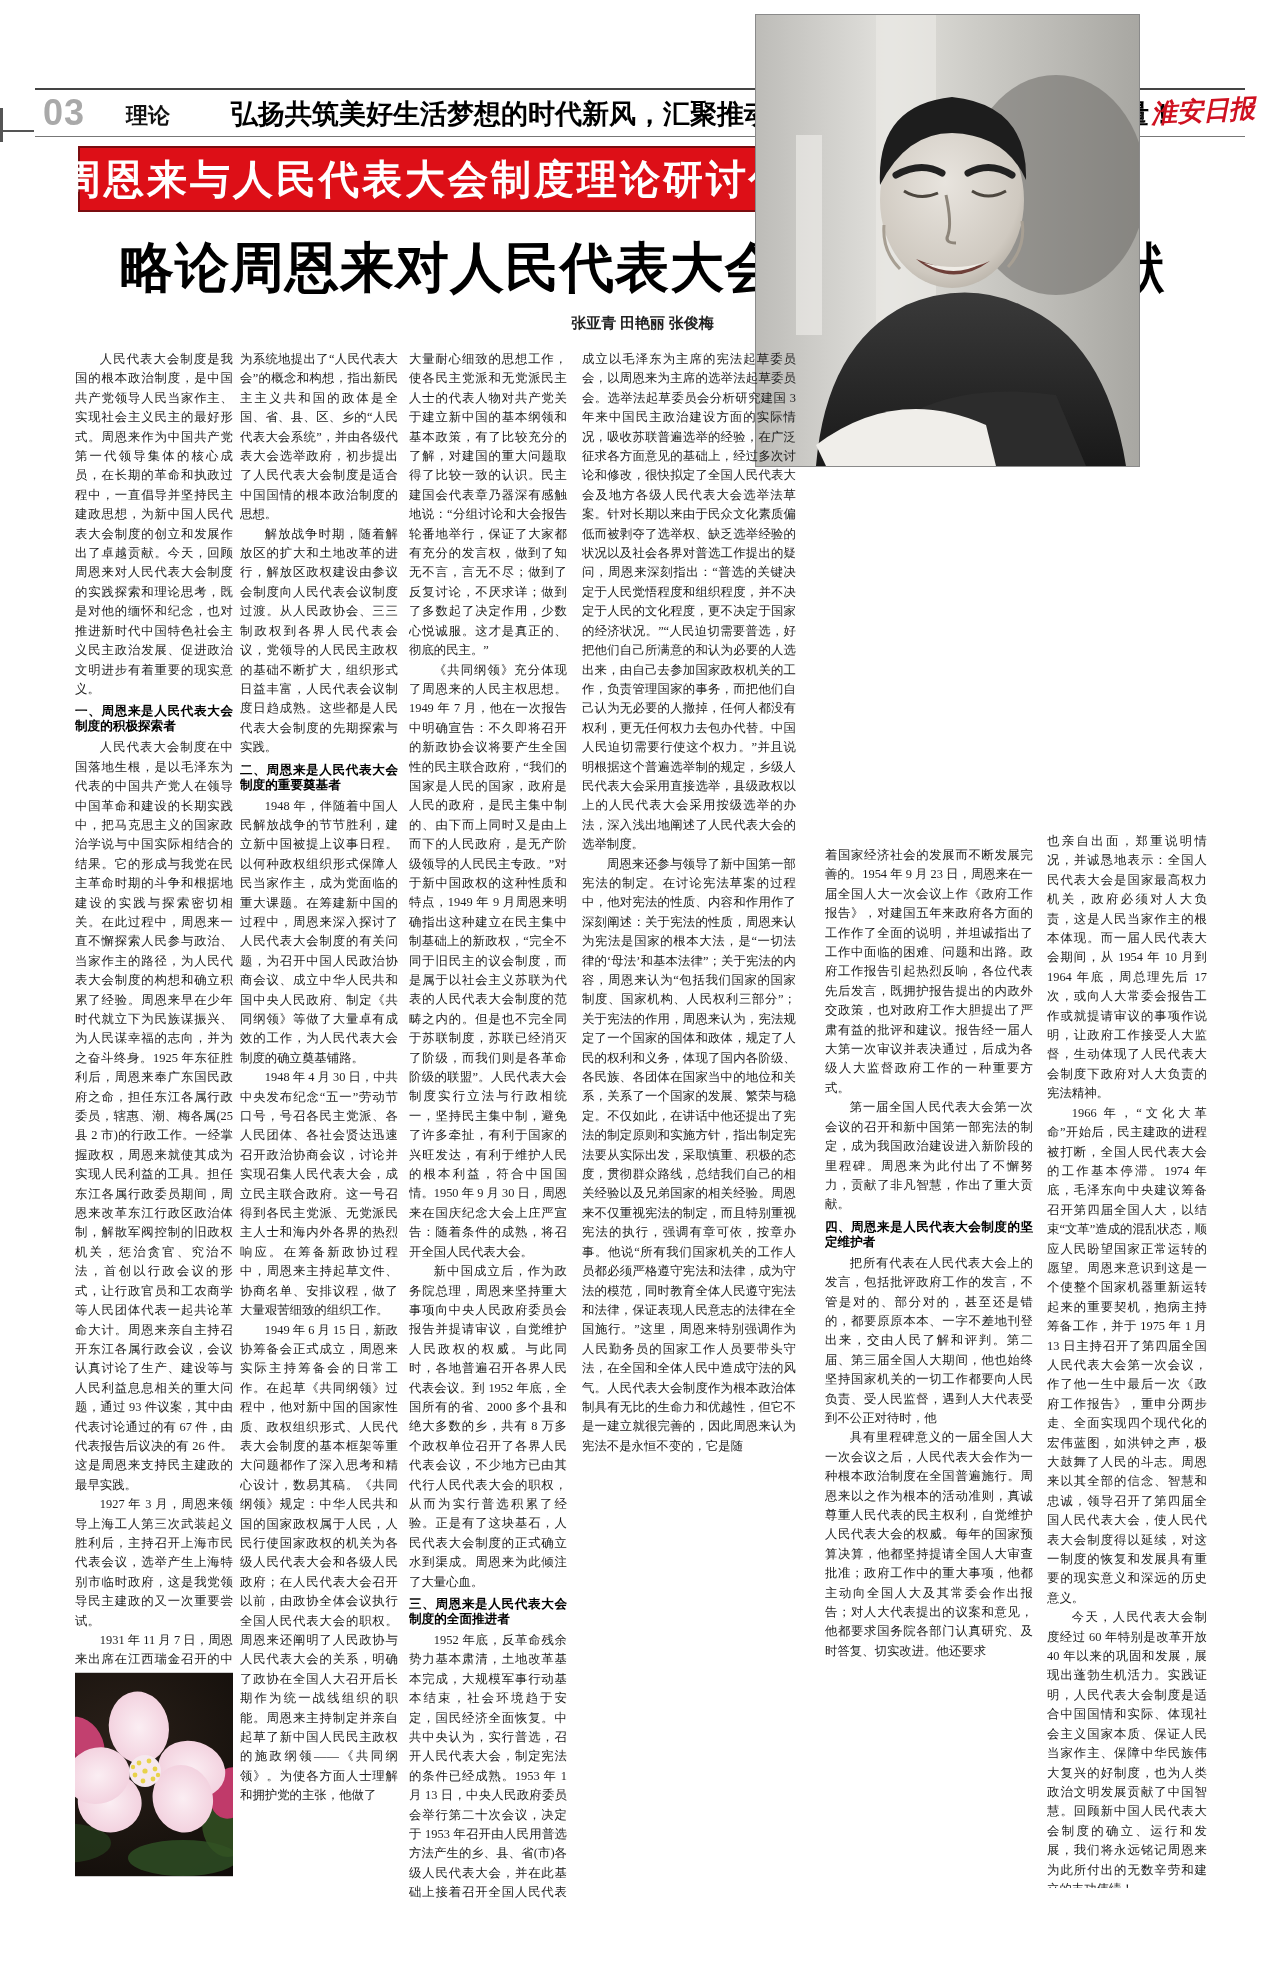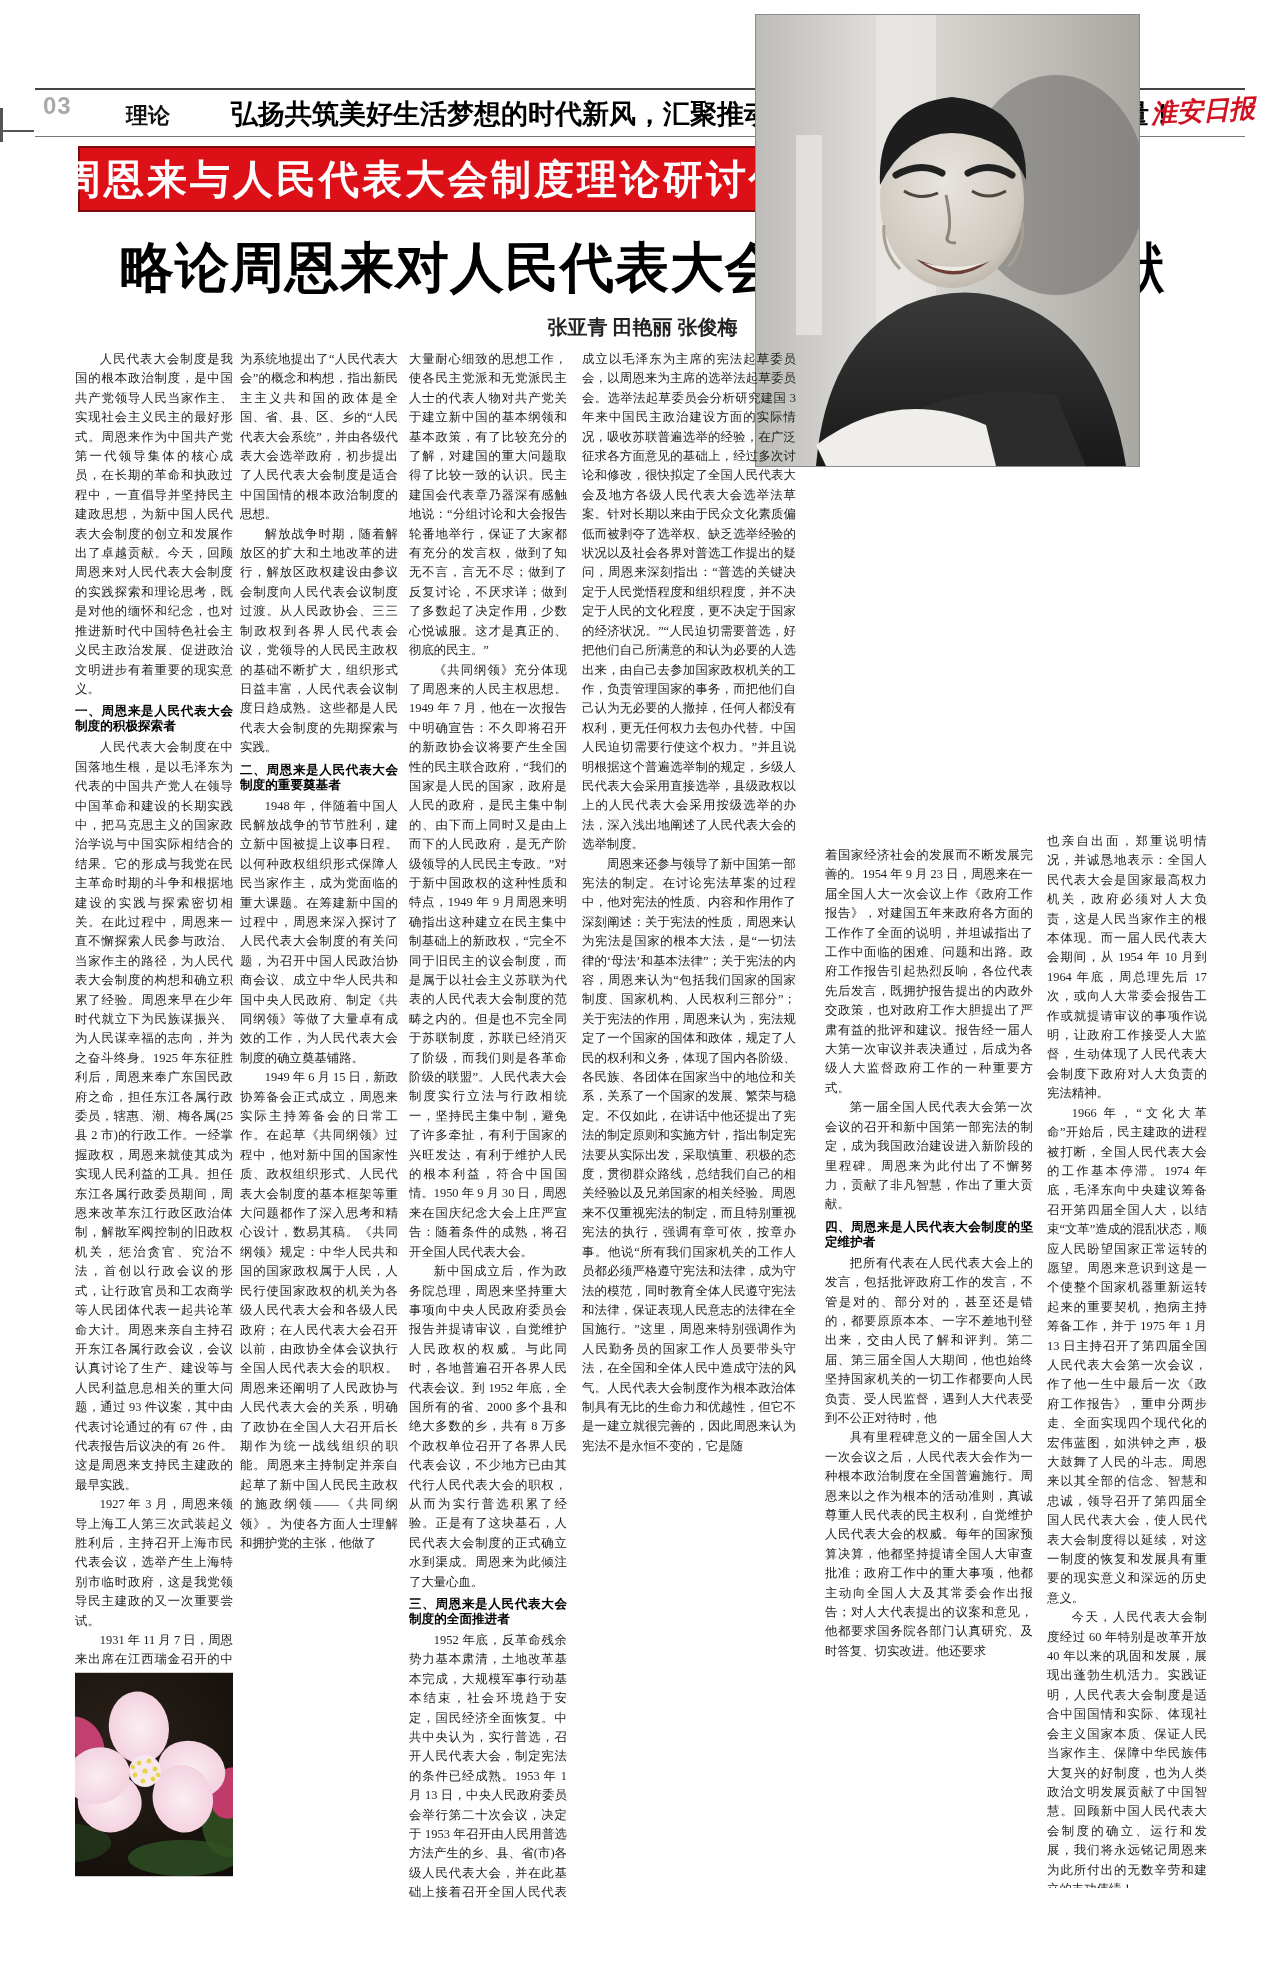--- a/index.html
+++ b/index.html
@@ -7,41 +7,41 @@
     width:1280px;height:1975px;position:relative;background:#ffffff;
     font-family:"Liberation Serif","DejaVu Serif",serif;color:#1a1a1a;
     overflow:hidden;
   }
   
   .top-rule{position:absolute;left:35px;top:88px;width:1210px;height:2px;background:#444;}
   .edge-tick-v{position:absolute;left:0;top:108px;width:3px;height:34px;background:#555;}
   .edge-tick-h{position:absolute;left:0;top:130px;width:34px;height:2px;background:#555;}
   .header{position:absolute;left:35px;top:92px;width:1210px;height:42px;}
   .page-no{position:absolute;left:8px;top:0px;font-family:"Liberation Sans",sans-serif;
-    font-size:24px;font-weight:bold;color:#a9a9a9;letter-spacing:1px;}
+    font-size:36px;font-weight:bold;color:#a9a9a9;letter-spacing:1px;}
   .section-name{position:absolute;left:72px;top:9px;font-size:22px;font-weight:bold;color:#111;
     font-family:"Liberation Sans",sans-serif;margin-left:19px;}
   .slogan{position:absolute;left:196px;top:4px;width:860px;font-size:27px;font-weight:bold;color:#000;
     letter-spacing:0px;white-space:nowrap;}
   .dateline{position:absolute;right:100px;top:16px;font-size:13px;color:#222;white-space:nowrap;
     font-family:"Liberation Sans",sans-serif;}
   .masthead{position:absolute;right:2px;top:2px;width:92px;height:36px;color:#cf1120;
     font-size:26px;font-weight:bold;font-style:italic;transform:rotate(-3deg);
     font-family:"Liberation Serif",serif;white-space:nowrap;}
   .header-rule{position:absolute;left:35px;top:136px;width:1210px;height:1px;background:#777;}
   
   .banner{position:absolute;left:78px;top:146px;width:826px;height:66px;background:#dd0f17;
     border:2px solid #7a0d10;box-sizing:border-box;display:flex;align-items:center;justify-content:center;}
   .banner span{color:#ffffff;font-weight:bold;font-size:40px;letter-spacing:3px;white-space:nowrap;
     font-family:"Liberation Sans","DejaVu Sans",sans-serif;}
   .headline{position:absolute;left:70px;top:232px;width:1145px;text-align:center;
     font-size:54px;font-weight:bold;color:#000;letter-spacing:1px;white-space:nowrap;
     font-family:"Liberation Serif",serif;}
   .authors{position:absolute;left:70px;top:314px;width:1145px;text-align:center;
-    font-size:20px;font-weight:bold;color:#222;}
+    font-size:15px;font-weight:bold;color:#222;}
   
   .body-wrap{position:absolute;left:70px;top:350px;width:1145px;height:1552px;}
   .col{position:absolute;top:0;overflow:hidden;font-size:12.4px;line-height:19.4px;
     text-align:justify;color:#1c1c1c;}
   .col p{margin:0;text-indent:2em;}
   .col p.cont{text-indent:0;}
   .col h3{margin:5px 0 4px 0;font-size:12.6px;line-height:15px;font-weight:bold;color:#000;
     font-family:"Liberation Sans","DejaVu Sans",sans-serif;text-indent:0;}
   .c1{left:5px;width:158px;height:1552px;}
   .c1-text{height:1316px;overflow:hidden;}
@@ -174,20 +174,21 @@
         </g>
       </svg>
     </div>
   </div>
 
   <div class="col c2">
     <p class="cont">为系统地提出了“人民代表大会”的概念和构想，指出新民主主义共和国的政体是全国、省、县、区、乡的“人民代表大会系统”，并由各级代表大会选举政府，初步提出了人民代表大会制度是适合中国国情的根本政治制度的思想。</p>
     <p>解放战争时期，随着解放区的扩大和土地改革的进行，解放区政权建设由参议会制度向人民代表会议制度过渡。从人民政协会、三三制政权到各界人民代表会议，党领导的人民民主政权的基础不断扩大，组织形式日益丰富，人民代表会议制度日趋成熟。这些都是人民代表大会制度的先期探索与实践。</p>
     <h3>二、周恩来是人民代表大会制度的重要奠基者</h3>
     <p>1948 年，伴随着中国人民解放战争的节节胜利，建立新中国被提上议事日程。以何种政权组织形式保障人民当家作主，成为党面临的重大课题。在筹建新中国的过程中，周恩来深入探讨了人民代表大会制度的有关问题，为召开中国人民政治协商会议、成立中华人民共和国中央人民政府、制定《共同纲领》等做了大量卓有成效的工作，为人民代表大会制度的确立奠基铺路。</p>
+    <p>1948 年 4 月 30 日，中共中央发布纪念“五一”劳动节口号，号召各民主党派、各人民团体、各社会贤达迅速召开政治协商会议，讨论并实现召集人民代表大会，成立民主联合政府。这一号召得到各民主党派、无党派民主人士和海内外各界的热烈响应。在筹备新政协过程中，周恩来主持起草文件、协商名单、安排议程，做了大量艰苦细致的组织工作。</p>
     <p>1949 年 6 月 15 日，新政协筹备会正式成立，周恩来实际主持筹备会的日常工作。在起草《共同纲领》过程中，他对新中国的国家性质、政权组织形式、人民代表大会制度的基本框架等重大问题都作了深入思考和精心设计，数易其稿。《共同纲领》规定：中华人民共和国的国家政权属于人民，人民行使国家政权的机关为各级人民代表大会和各级人民政府；在人民代表大会召开以前，由政协全体会议执行全国人民代表大会的职权。周恩来还阐明了人民政协与人民代表大会的关系，明确了政协在全国人大召开后长期作为统一战线组织的职能。周恩来主持制定并亲自起草了新中国人民民主政权的施政纲领——《共同纲领》。为使各方面人士理解和拥护党的主张，他做了</p>
   </div>
 
   <div class="col c3">
     <p class="cont">大量耐心细致的思想工作，使各民主党派和无党派民主人士的代表人物对共产党关于建立新中国的基本纲领和基本政策，有了比较充分的了解，对建国的重大问题取得了比较一致的认识。民主建国会代表章乃器深有感触地说：“分组讨论和大会报告轮番地举行，保证了大家都有充分的发言权，做到了知无不言，言无不尽；做到了反复讨论，不厌求详；做到了多数起了决定作用，少数心悦诚服。这才是真正的、彻底的民主。”</p>
     <p>《共同纲领》充分体现了周恩来的人民主权思想。1949 年 7 月，他在一次报告中明确宣告：不久即将召开的新政协会议将要产生全国性的民主联合政府，“我们的国家是人民的国家，政府是人民的政府，是民主集中制的、由下而上同时又是由上而下的人民政府，是无产阶级领导的人民民主专政。”对于新中国政权的这种性质和特点，1949 年 9 月周恩来明确指出这种建立在民主集中制基础上的新政权，“完全不同于旧民主的议会制度，而是属于以社会主义苏联为代表的人民代表大会制度的范畴之内的。但是也不完全同于苏联制度，苏联已经消灭了阶级，而我们则是各革命阶级的联盟”。人民代表大会制度实行立法与行政相统一，坚持民主集中制，避免了许多牵扯，有利于国家的兴旺发达，有利于维护人民的根本利益，符合中国国情。1950 年 9 月 30 日，周恩来在国庆纪念大会上庄严宣告：随着条件的成熟，将召开全国人民代表大会。</p>
     <p>新中国成立后，作为政务院总理，周恩来坚持重大事项向中央人民政府委员会报告并提请审议，自觉维护人民政权的权威。与此同时，各地普遍召开各界人民代表会议。到 1952 年底，全国所有的省、2000 多个县和绝大多数的乡，共有 8 万多个政权单位召开了各界人民代表会议，不少地方已由其代行人民代表大会的职权，从而为实行普选积累了经验。正是有了这块基石，人民代表大会制度的正式确立水到渠成。周恩来为此倾注了大量心血。</p>
     <h3>三、周恩来是人民代表大会制度的全面推进者</h3>
     <p>1952 年底，反革命残余势力基本肃清，土地改革基本完成，大规模军事行动基本结束，社会环境趋于安定，国民经济全面恢复。中共中央认为，实行普选，召开人民代表大会，制定宪法的条件已经成熟。1953 年 1 月 13 日，中央人民政府委员会举行第二十次会议，决定于 1953 年召开由人民用普选方法产生的乡、县、省(市)各级人民代表大会，并在此基础上接着召开全国人民代表大会。同时，决定</p>
   </div>

